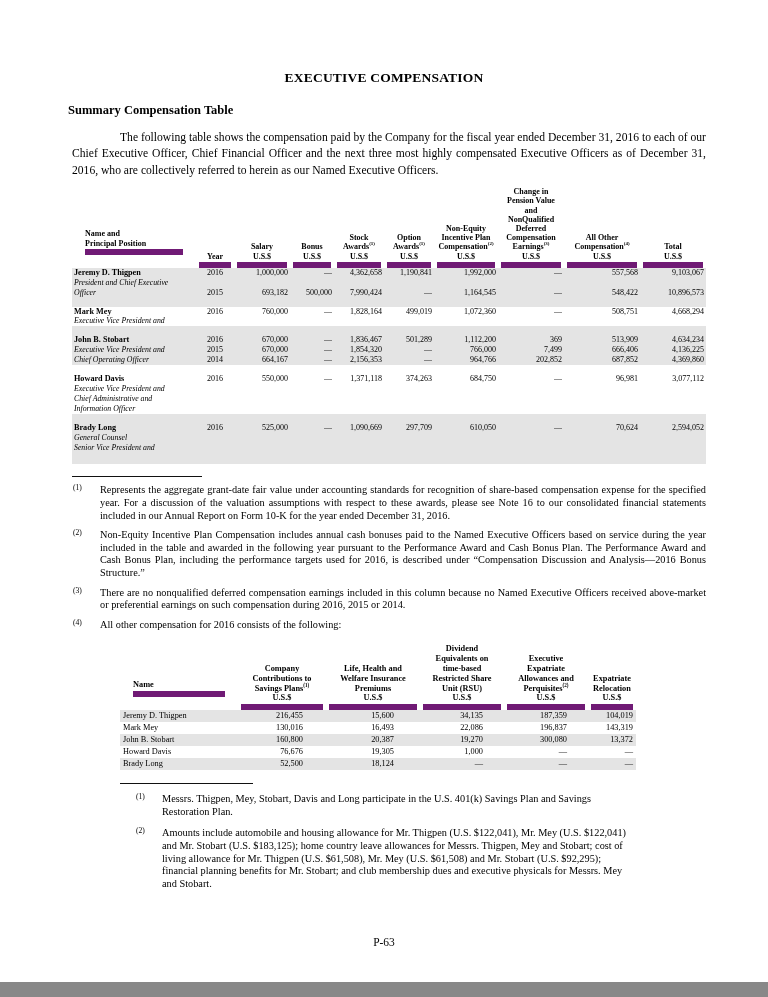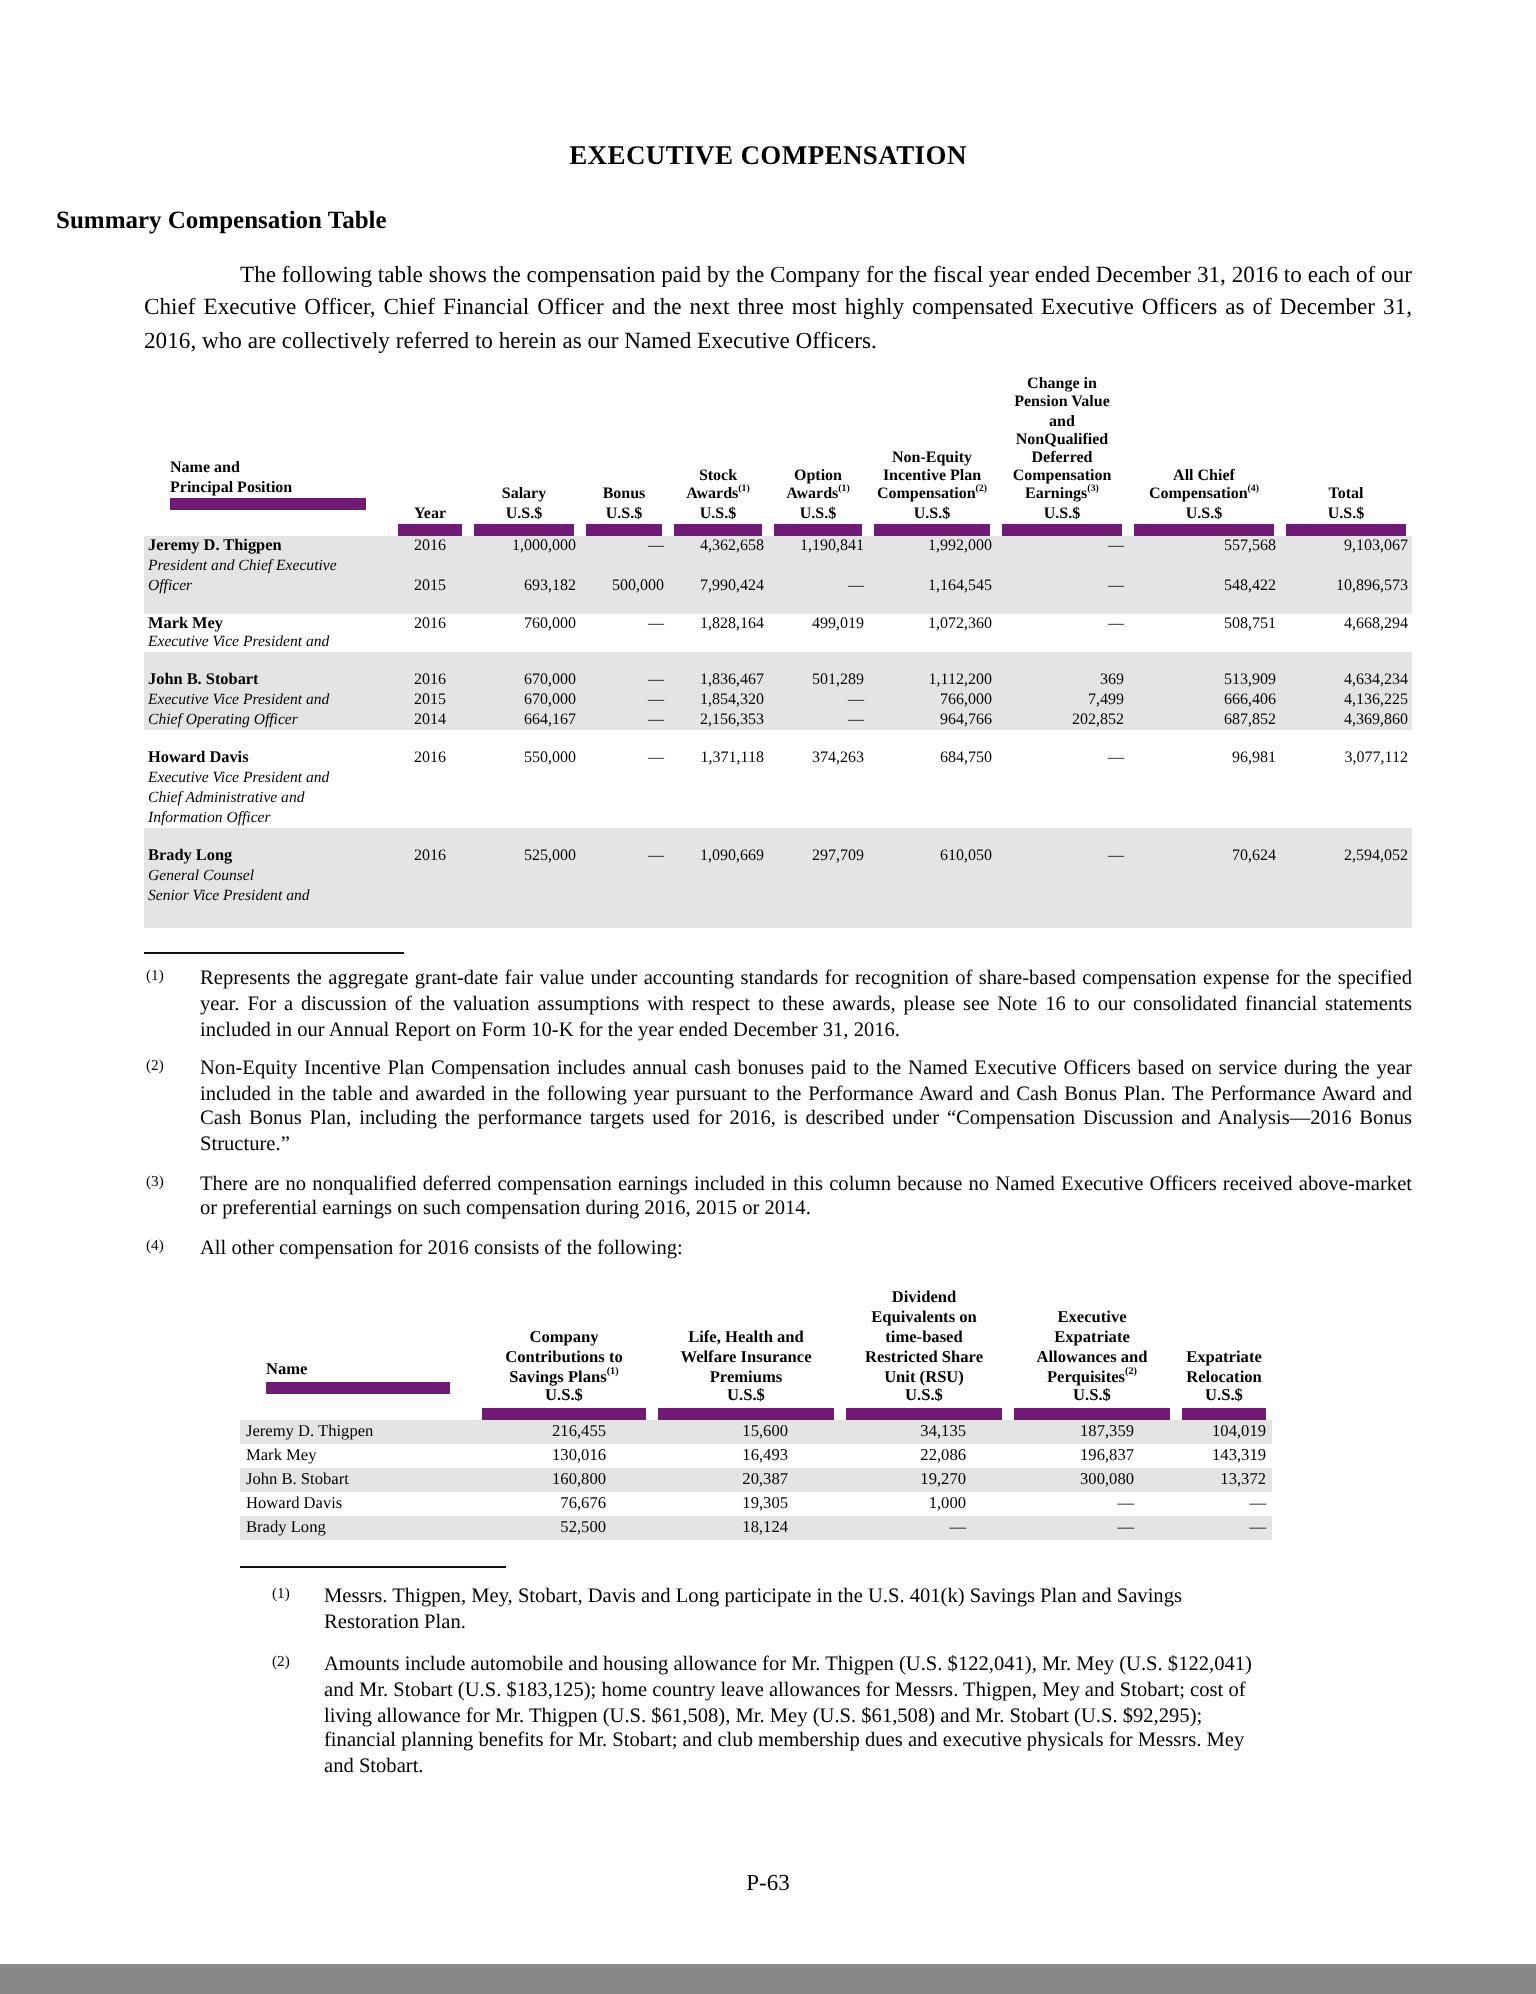--- a/index.html
+++ b/index.html
@@ -2,21 +2,21 @@
 <html><head>
 <meta charset="utf-8">
 <style>
   html,body{margin:0;padding:0;background:#888;}
   .page{
     position:relative;width:768px;height:982px;margin:0 auto;
     background:#ffffff;color:#000000;overflow:hidden;
     font-family:"Liberation Serif","DejaVu Serif",serif;
   }
   .title{margin-top:70px;text-align:center;font-weight:bold;font-size:13.5px;letter-spacing:.2px;}
-  .section-heading{margin:17px 62px 0 28px;font-weight:bold;font-size:12.5px;}
+  .section-heading{margin:17px 62px 0 68px;font-weight:bold;font-size:12.5px;}
   .intro{margin:12px 62px 0 72px;font-size:11.6px;line-height:16.4px;text-align:justify;text-indent:48px;}
 
   
   table{border-collapse:collapse;table-layout:fixed;}
   .comp-table{margin:8px 62px 0 72px;width:634px;font-size:8px;}
   .comp-table td{padding:0;}
   .comp-table thead td{vertical-align:bottom;font-weight:bold;text-align:center;line-height:9.2px;}
   .hu{border-bottom:6px solid #701a75;padding-bottom:1px;margin:0 3px;}
   .hc-left{text-align:left !important;}
   .hc-left .hu{margin:13px;}
@@ -125,21 +125,21 @@
               <div class="hl">and</div>
               <div class="hl">NonQualified</div>
               <div class="hl">Deferred</div>
               <div class="hl">Compensation</div>
               <div class="hl">Earnings<sup>(3)</sup></div>
               <div class="hl">U.S.$</div>
             </div>
           </td>
           <td>
             <div class="hu">
-              <div class="hl">All Chief</div>
+              <div class="hl">All Other</div>
               <div class="hl">Compensation<sup>(4)</sup></div>
               <div class="hl">U.S.$</div>
             </div>
           </td>
           <td>
             <div class="hu">
               <div class="hl">Total</div>
               <div class="hl">U.S.$</div>
             </div>
           </td>

